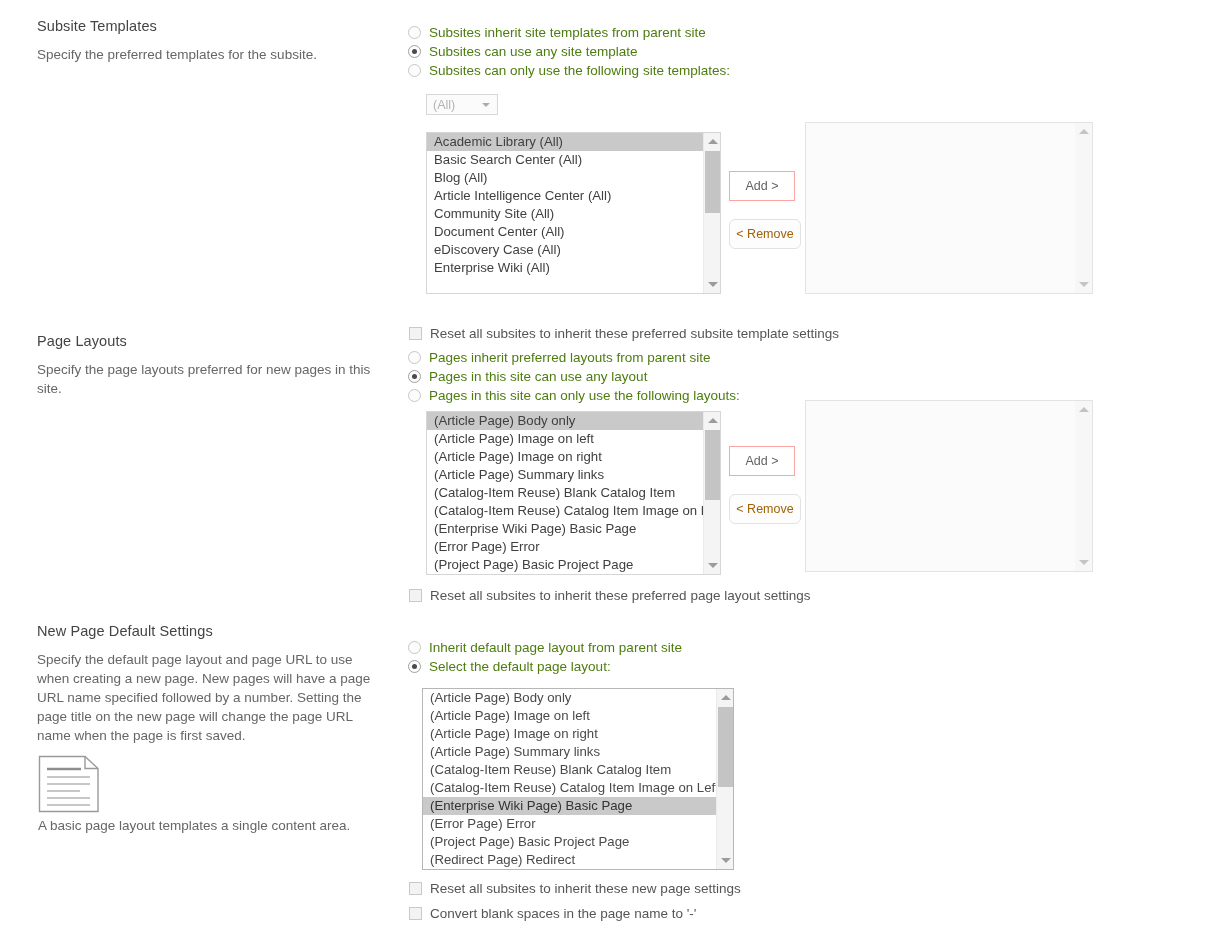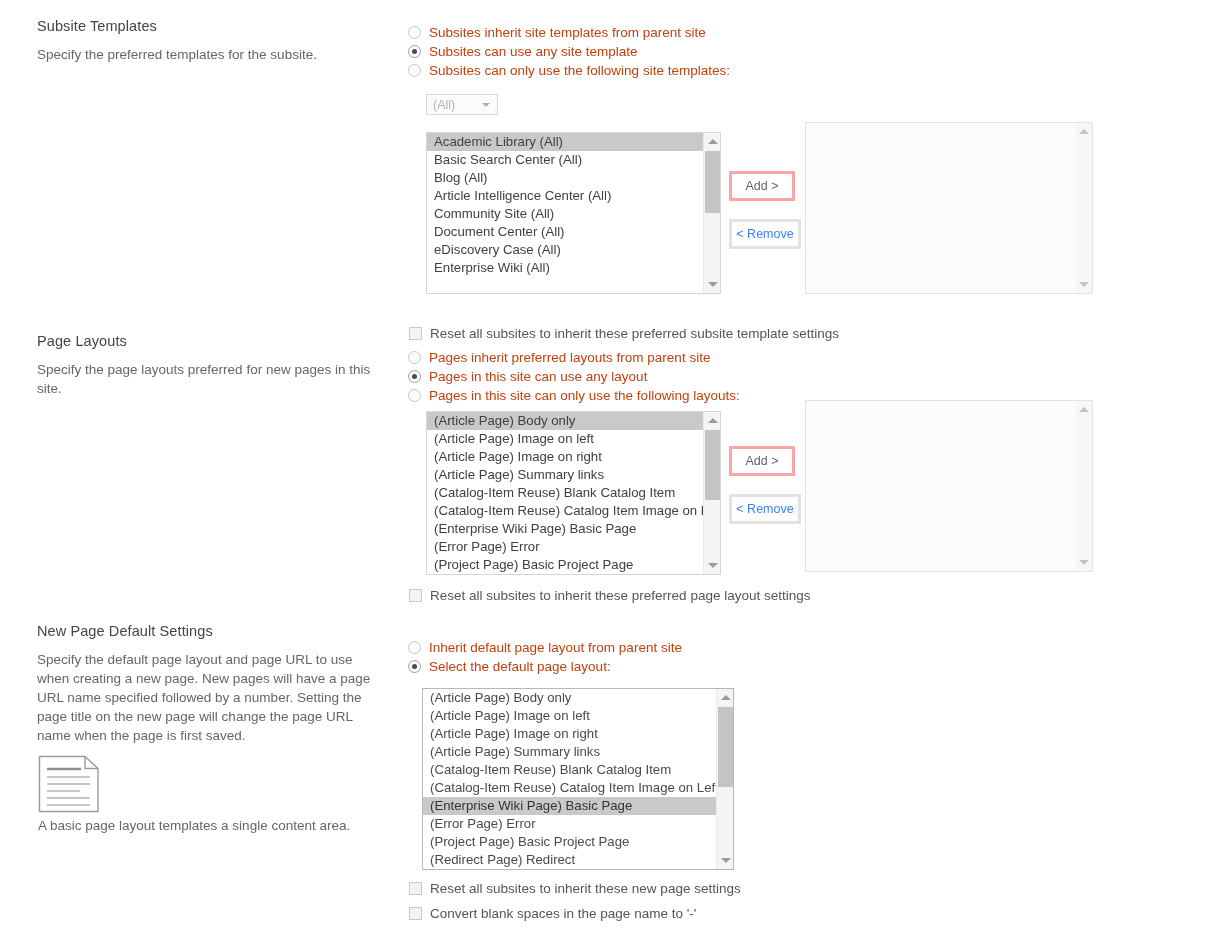--- a/index.html
+++ b/index.html
@@ -54,21 +54,21 @@
   .radio.checked::after {
     content: "";
     position: absolute;
     left: 3px; top: 3px;
     width: 5px; height: 5px;
     border-radius: 50%;
     background: #4a4a4a;
   }
   .radio-label {
     font-size: 13.5px;
-    color: #c2410c;
+    color: #4d7c0f;
     white-space: nowrap;
     line-height: 19px;
   }
 
   
   .check-row { display: flex; align-items: center; }
   .checkbox {
     width: 13px; height: 13px;
     border: 1px solid #c9c9c9;
     background: #f3f3f3;
@@ -159,27 +159,28 @@
   }
   .emptybox .sb { background: #f7f7f7; border-left: none; }
   .emptybox .sb .arrow i { opacity: .55; }
 
   
   .btn {
     width: 66px; height: 30px;
     display: flex; align-items: center; justify-content: center;
     font-size: 12.5px;
     background: #ffffff;
-    border: 3px solid #fca5a5;
+    border: 1px solid #fca5a5;
     color: #636363;
   }
   .btn.disabled {
     border-color: #e2e2e2;
-    color: #3b82f6;
+    color: #a16207;
     background: #fdfdfd;
+    border-radius: 6px;
   }
 
   
   .thumb-icon { width: 67px; height: 58px; }
 
   
   .abs { position: absolute; }
 </style>
 </head>
 <body>

